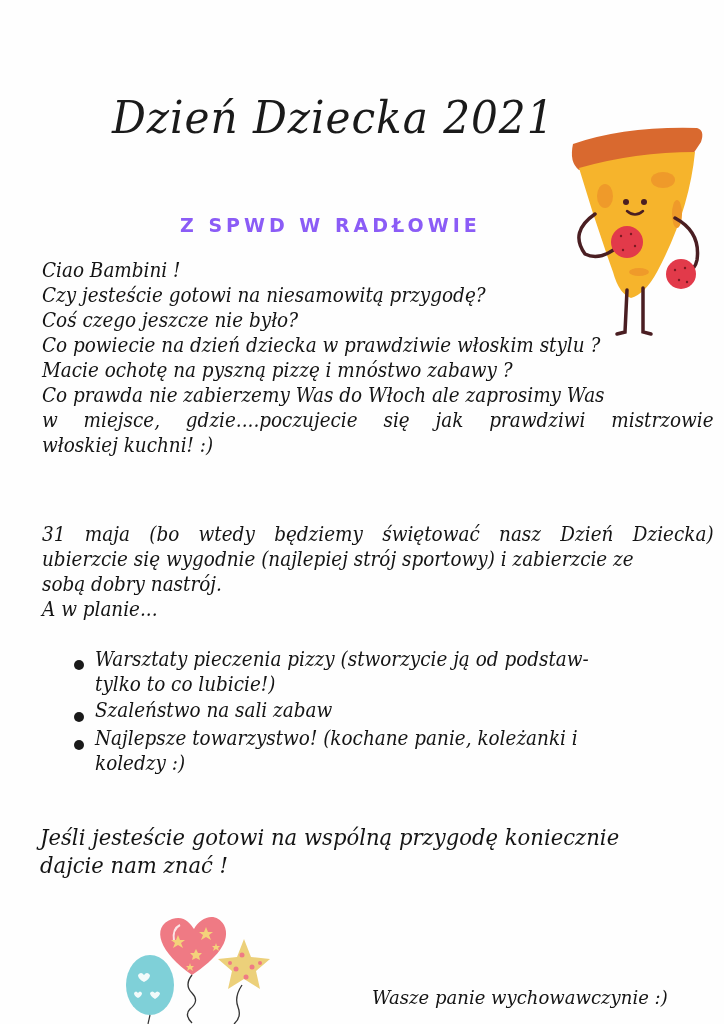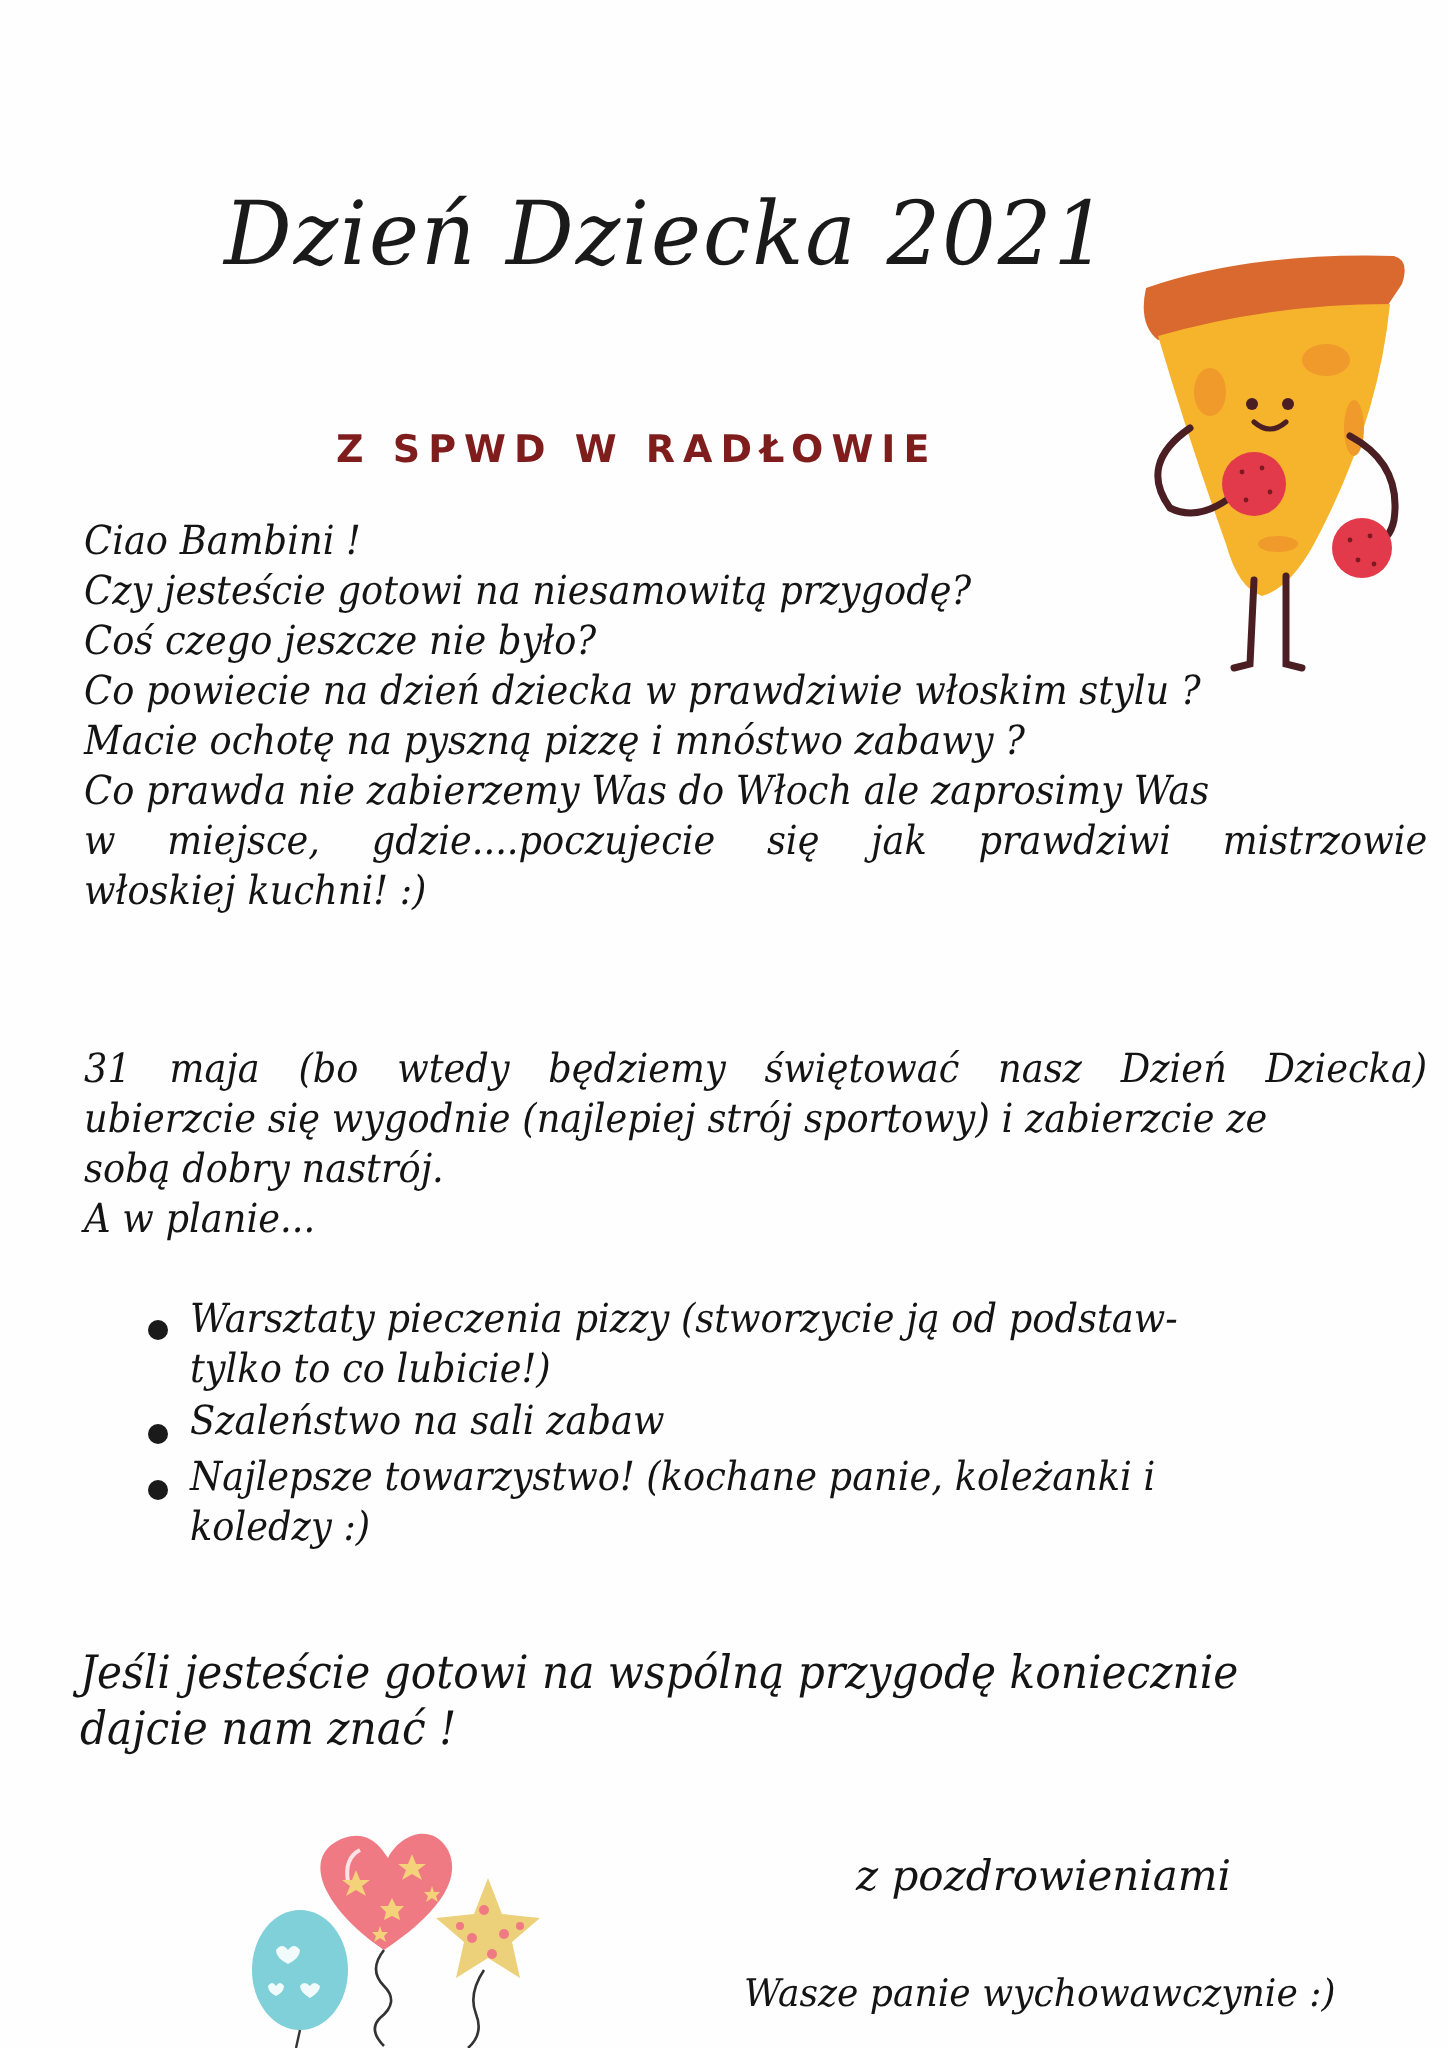--- a/index.html
+++ b/index.html
@@ -12,23 +12,23 @@
       position: absolute;
       white-space: nowrap;
     }
     .title {
       position: absolute; left: 112px; top: 92px;
       font-family: "DejaVu Serif", serif; font-style: italic;
       font-size: 44px; color: #1a1a1a; letter-spacing: 1px; white-space: nowrap;
       transform: scaleX(0.96); transform-origin: left;
     }
     .subtitle {
-      position: absolute; left: 168px; top: 214px;
+      position: absolute; left: 180px; top: 214px;
       font-family: "DejaVu Sans", sans-serif; font-size: 19px; font-weight: 600;
-      letter-spacing: 4px; color: #7f1d1d; white-space: nowrap;
+      letter-spacing: 4px; color: #8b5cf6; white-space: nowrap;
     }
     .line { font-size: 20px; left: 42px; transform: scaleX(0.92); transform-origin: left; }
     .justify { width: 730px; text-align: justify; text-align-last: justify; white-space: normal; }
     .bullet { position: absolute; width: 10px; height: 10px; border-radius: 50%; background: #1a1a1a; left: 74px; }
     .bline { font-size: 20px; left: 95px; transform: scaleX(0.92); transform-origin: left; }
     .closing { font-size: 23px; left: 40px; transform: scaleX(0.92); transform-origin: left; }
     .sign1 { font-size: 21px; left: 428px; top: 926px; }
     .sign2 { font-size: 19px; left: 372px; top: 986px; transform: scaleX(0.95); transform-origin: left; }
     svg { position: absolute; }
   </style>
@@ -131,16 +131,15 @@
       <circle cx="122" cy="50" r="2.5"></circle>
         <circle cx="132" cy="62" r="2.5"></circle>
       <circle cx="116" cy="64" r="2.5"></circle>
         <circle cx="126" cy="72" r="2.5"></circle>
       <circle cx="140" cy="58" r="2"></circle>
         <circle cx="110" cy="58" r="2"></circle>
     </g>
     <path d="M122 80 q-8 12 -4 22 q4 10 -4 17" stroke="#333" stroke-width="1.3" fill="none"></path>
   </svg>
 
-  <div class="hand sign1">z pozdrowieniami</div>
   <div class="hand sign2">Wasze panie wychowawczynie :)</div>
 
 </div>
 
 </body></html>

